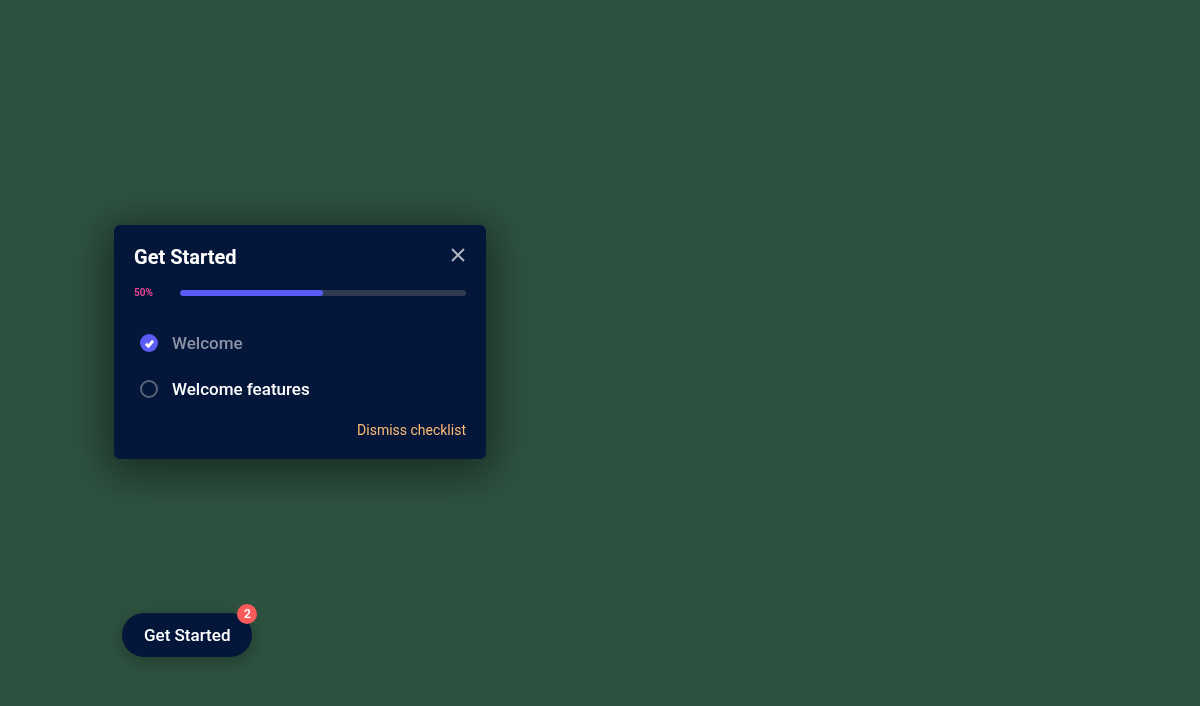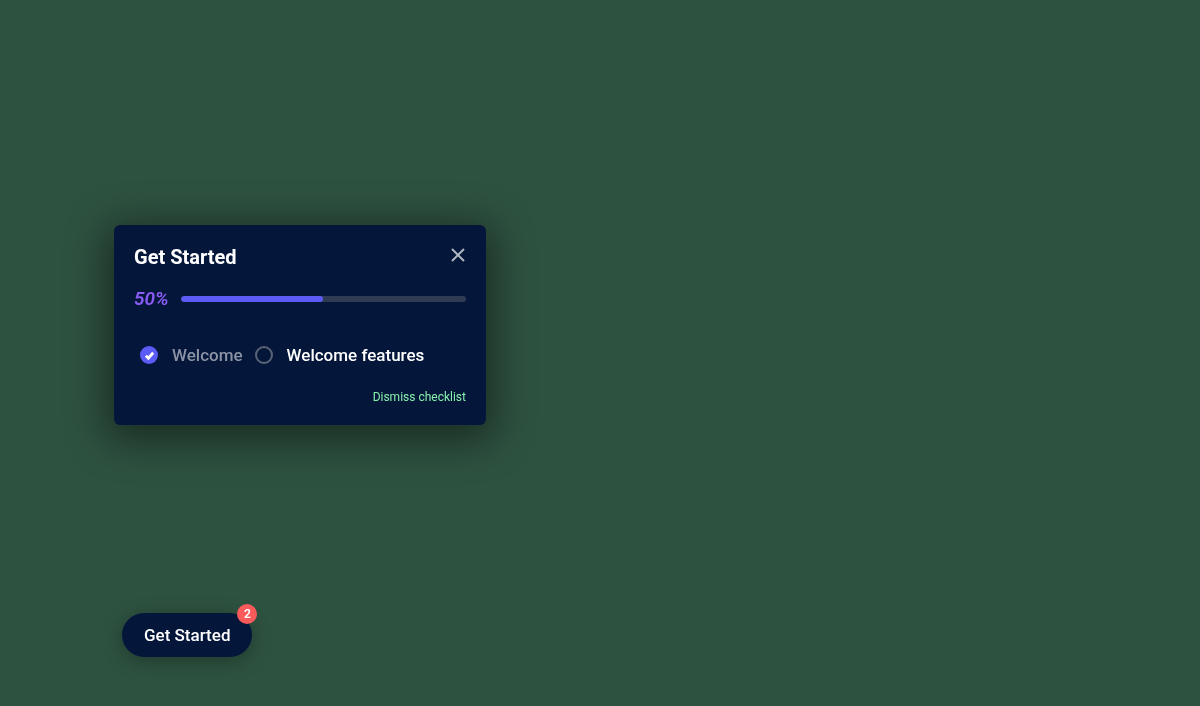--- a/index.html
+++ b/index.html
@@ -48,41 +48,40 @@
       stroke: currentColor;
       stroke-width: 2;
     }
     .progress-row {
       display: flex;
       align-items: center;
       gap: 12px;
       margin-bottom: 22px;
     }
     .progress-label {
-      color: #8b5cf6;
-      font-size: 19px;
+      color: #ec4899;
+      font-size: 10px;
       font-weight: 600;
       min-width: 34px;
-      font-style: italic;
     }
     .progress-track {
       flex: 1;
       height: 6px;
       background-color: #2f3b52;
       border-radius: 3px;
       overflow: hidden;
     }
     .progress-fill {
       height: 100%;
       background-color: #5b5bf6;
       border-radius: 3px;
     }
     .checklist-items {
       display: flex;
-      flex-direction: row;
+      flex-direction: column;
       gap: 0;
     }
     .checklist-item {
       display: flex;
       align-items: center;
       gap: 14px;
       padding: 13px 6px;
       cursor: pointer;
     }
     .item-icon {
@@ -120,22 +119,22 @@
       text-decoration: line-through;
     }
     .item-label.pending-label {
       color: #ffffff;
     }
     .panel-footer {
       text-align: right;
       margin-top: 8px;
     }
     .dismiss-link {
-      color: #86efac;
-      font-size: 12px;
+      color: #fdba74;
+      font-size: 14px;
       cursor: pointer;
     }
     .launcher-pill {
       position: absolute;
       left: 122px;
       top: 613px;
       background-color: #05163b;
       color: #ffffff;
       font-size: 17px;
       font-weight: 500;

